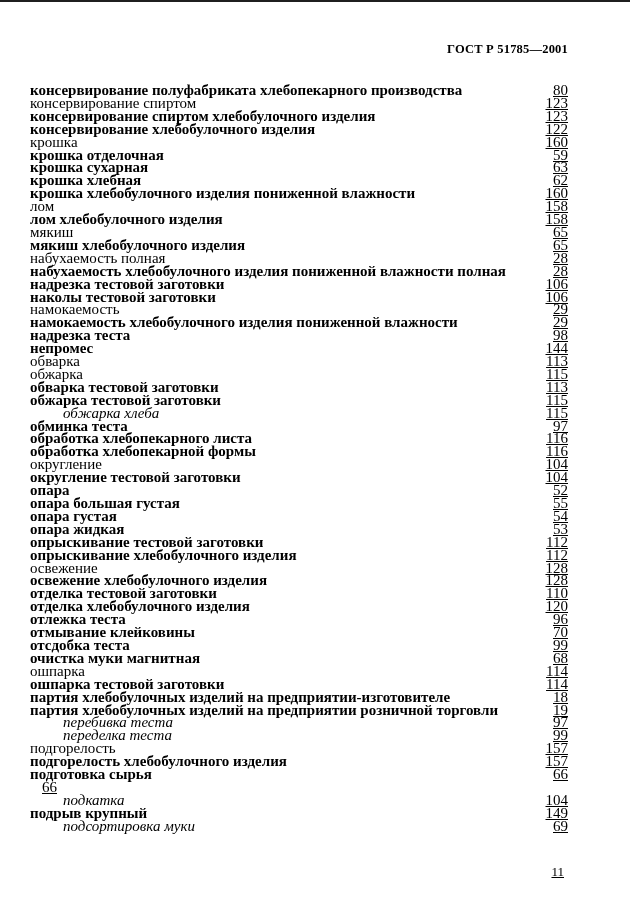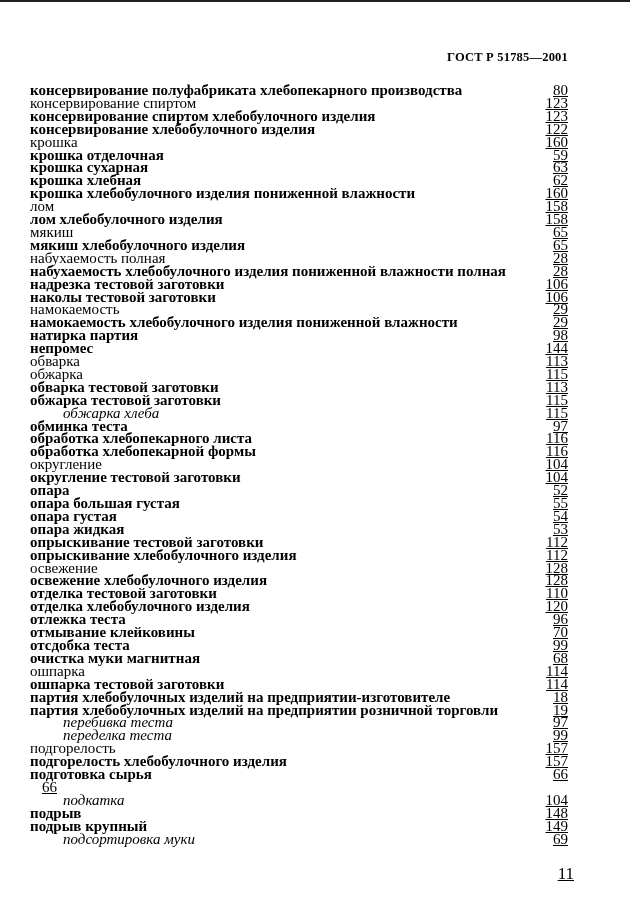--- a/index.html
+++ b/index.html
@@ -7,21 +7,21 @@
   body {
     background: #ffffff;
     color: #000000;
     font-family: "Liberation Serif", serif;
     position: relative;
     border-top: 2px solid #1f1f1f;
     overflow: hidden;
   }
   .doc-header {
     position: absolute;
-    top: 48px;
+    top: 40px;
     right: 62px;
     font-weight: bold;
     font-size: 12.5px;
     letter-spacing: 0.2px;
   }
   .index-list {
     position: absolute;
     top: 82px;
     left: 30px;
     width: 538px;
@@ -39,22 +39,22 @@
   .entry.italic .term { font-style: italic; margin-left: 33px; }
   .entry .pageno {
     font-weight: normal;
     font-style: normal;
     padding-left: 12px;
     text-decoration: underline;
   }
   .footer-page {
     position: absolute;
     top: 862px;
-    right: 56px;
-    font-size: 17px;
+    right: 66px;
+    font-size: 13px;
     text-decoration: underline;
   }
 </style>
 </head>
 <body>
 
 <div class="page">
   <div class="doc-header">ГОСТ Р 51785—2001</div>
 
   <div class="index-list">
@@ -128,21 +128,21 @@
       </div>
       <div class="entry regular">
         <span class="term">намокаемость</span>
         <span class="pageno">29</span>
       </div>
       <div class="entry bold">
         <span class="term">намокаемость хлебобулочного изделия пониженной влажности</span>
         <span class="pageno">29</span>
       </div>
       <div class="entry bold">
-        <span class="term">натирка партия</span>
+        <span class="term">надрезка теста</span>
         <span class="pageno">98</span>
       </div>
       <div class="entry bold">
         <span class="term">непромес</span>
         <span class="pageno">144</span>
       </div>
       <div class="entry regular">
         <span class="term">обварка</span>
         <span class="pageno">113</span>
       </div>
@@ -275,24 +275,20 @@
         <span class="pageno">66</span>
       </div>
       <div class="entry bold">
         <span class="pageno">66</span>
       </div>
       <div class="entry italic">
         <span class="term">подкатка</span>
         <span class="pageno">104</span>
       </div>
       <div class="entry bold">
-        <span class="term">подрыв</span>
-        <span class="pageno">148</span>
-      </div>
-      <div class="entry bold">
         <span class="term">подрыв крупный</span>
         <span class="pageno">149</span>
       </div>
       <div class="entry italic">
         <span class="term">подсортировка муки</span>
         <span class="pageno">69</span>
       </div>
     </div>
 
   <div class="footer-page">11</div>

